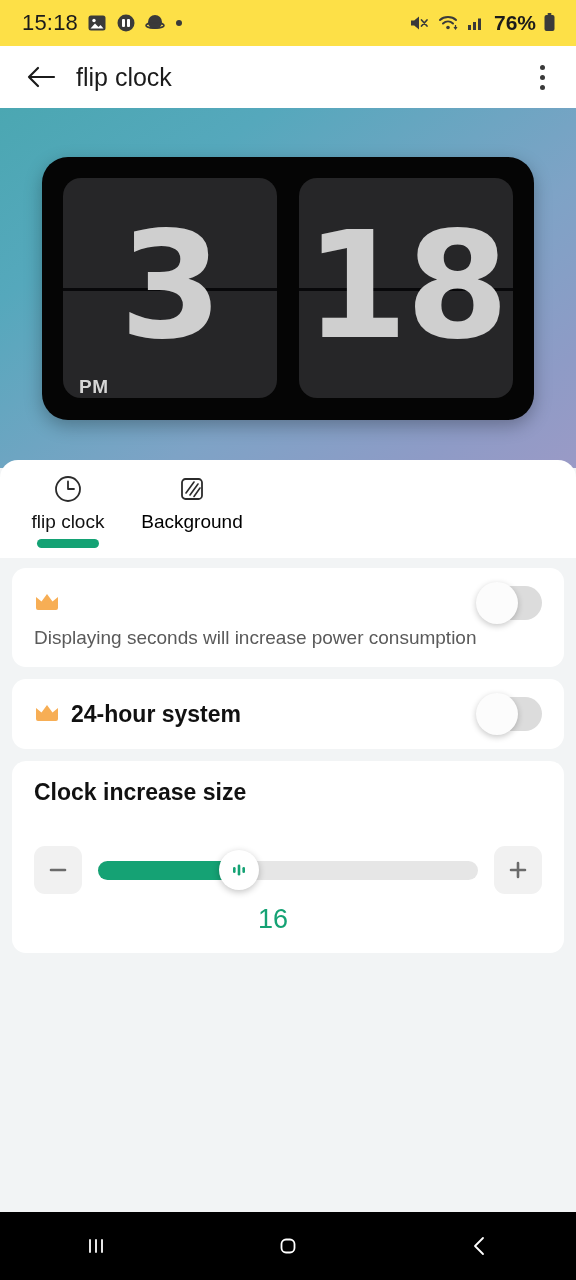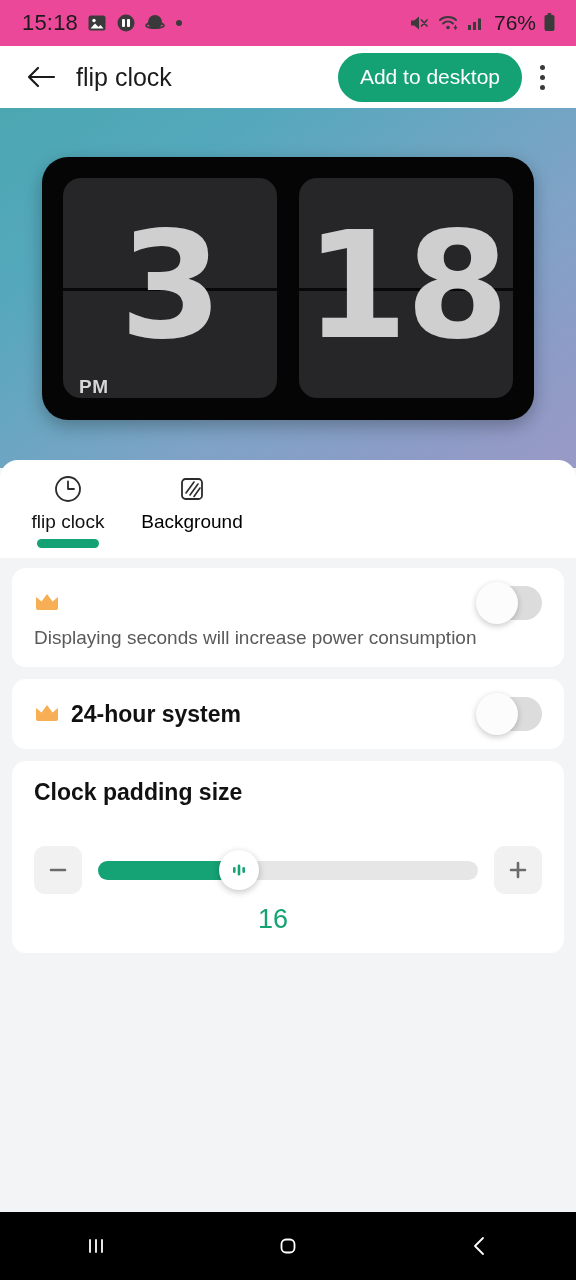--- a/index.html
+++ b/index.html
@@ -6,28 +6,28 @@
   html,body {
     width:576px; height:1280px;
     font-family:"Liberation Sans", sans-serif;
     background:#000;
     overflow:hidden;
   }
   .phone { position:relative; width:576px; height:1280px; background:#F2F4F5; }
 
   
   .statusbar {
-    height:46px; background:#ec4899;
+    height:46px; background:#fde047;
     display:flex; align-items:center; justify-content:space-between;
     padding:0 20px 0 22px;
   }
   .sb-left { display:flex; align-items:center; gap:9px; }
   .sb-time { font-size:22px; color:#1b1b1b; letter-spacing:.2px; }
   .sb-right { display:flex; align-items:center; gap:7px; }
-  .sb-pct { font-size:21px; color:#1b1b1b; margin-left:2px; }
+  .sb-pct { font-size:21px; color:#1b1b1b; margin-left:2px;font-weight:bold; }
   .sb-ico { display:block; }
   .sb-dot { width:6px; height:6px; border-radius:50%; background:#3a3a3a; margin-left:2px; }
 
   
   .appbar {
     height:62px; background:#FFFFFF;
     display:flex; align-items:center; padding:0 14px 0 20px;
   }
   .back-btn { width:42px; height:42px; display:flex; align-items:center; justify-content:center; cursor:pointer; }
   .appbar-title { font-size:25px; color:#1b1b1b; margin-left:14px; flex:1; }
@@ -175,21 +175,20 @@
     </div>
   </div>
 
   <div class="appbar">
     <div class="back-btn">
       <svg width="32" height="28" viewBox="0 0 32 28">
         <path d="M29 14 H4 M13 5 L4 14 L13 23" stroke="#1b1b1b" stroke-width="2.2" fill="none" stroke-linecap="round" stroke-linejoin="round"></path>
       </svg>
     </div>
     <div class="appbar-title">flip clock</div>
-    <button class="add-btn">Add to desktop</button>
     <div class="kebab">
       <i></i>
         <i></i>
         <i></i>
     </div>
   </div>
 
   <div class="preview">
     <div class="clock-shell">
       <div class="flip-card">
@@ -250,21 +249,21 @@
         </span>
         <span class="row-title">24-hour system</span>
         <span class="spacer"></span>
         <span class="switch">
           <span class="knob"></span>
         </span>
       </div>
     </div>
 
     <div class="card card-pad">
-      <div class="pad-title">Clock padding size</div>
+      <div class="pad-title">Clock increase size</div>
       <div class="slider-row">
         <span class="step-btn">
           <svg width="22" height="22" viewBox="0 0 22 22">
             <path d="M4 11 H18" stroke="#6b6b6b" stroke-width="2.6" stroke-linecap="round"></path>
           </svg>
         </span>
         <span class="track-wrap">
           <span class="track">
             <span class="track-fill"></span>
           </span>

